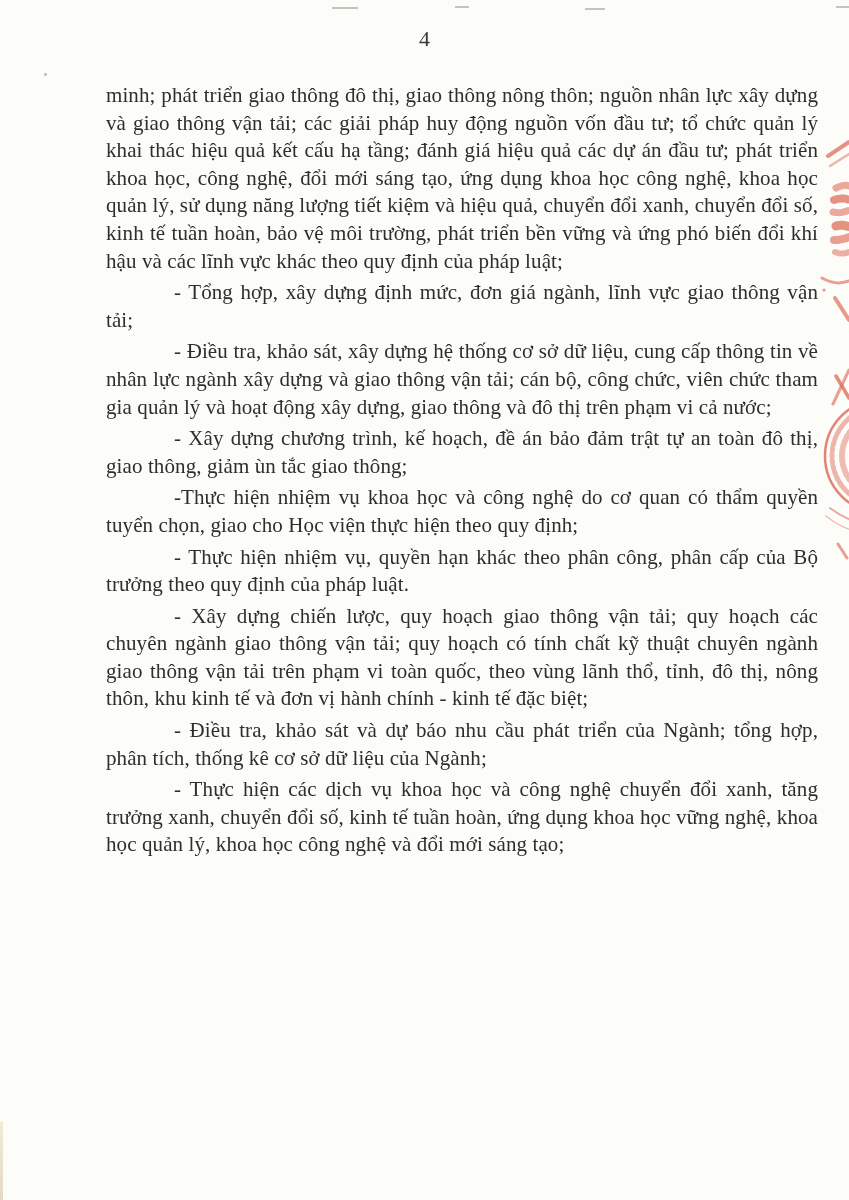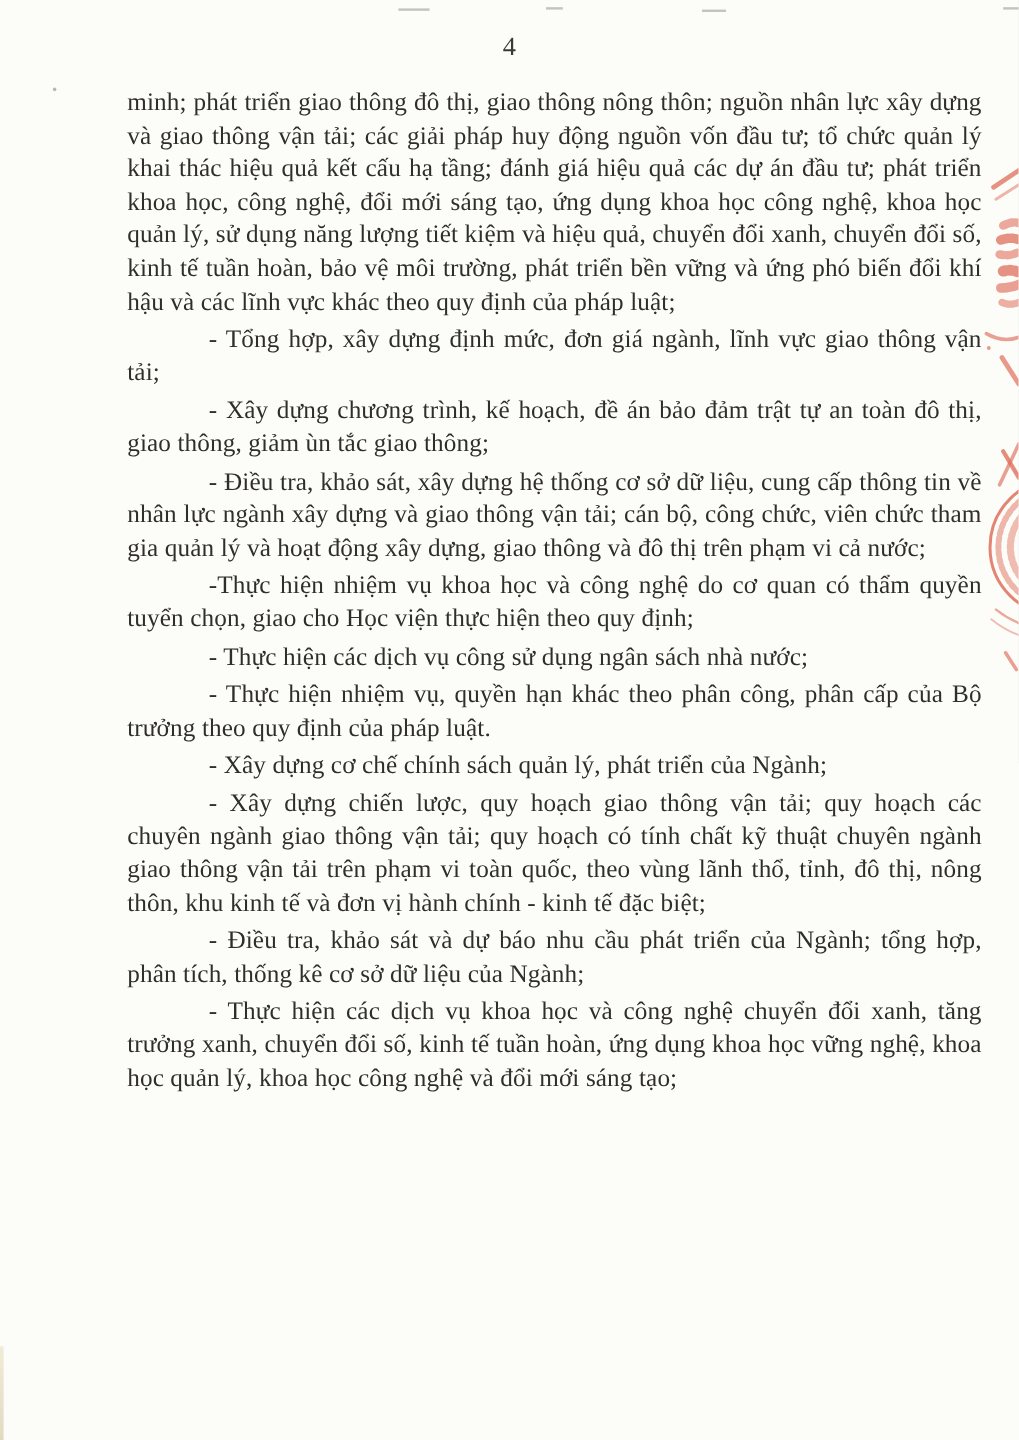--- a/index.html
+++ b/index.html
@@ -46,21 +46,21 @@
     position: absolute;
     top: 26px; left: 0;
     width: 100%;
     text-align: center;
     font-size: 22px;
     color: #3a3935;
   }
   .content {
     position: absolute;
     left: 106px;
-    top: 72px;
+    top: 82px;
     width: 712px;
     font-size: 21px;
     line-height: 27.6px;
     text-align: justify;
     letter-spacing: 0.1px;
   }
   .content p { margin: 0 0 4px 0; }
   .content p.indent { text-indent: 68px; }
   .stamp { position: absolute; right: 0; pointer-events: none; }
   .stamp-upper { top: 130px; }
@@ -77,26 +77,24 @@
   <div class="scan-tick tick3"></div>
   <div class="scan-tick tick4"></div>
   <div class="speck-dot"></div>
   <div class="edge-bl"></div>
 
   <div class="page-number">4</div>
 
   <div class="content">
     <p class="para">minh; phát triển giao thông đô thị, giao thông nông thôn; nguồn nhân lực xây dựng và giao thông vận tải; các giải pháp huy động nguồn vốn đầu tư; tổ chức quản lý khai thác hiệu quả kết cấu hạ tầng; đánh giá hiệu quả các dự án đầu tư; phát triển khoa học, công nghệ, đổi mới sáng tạo, ứng dụng khoa học công nghệ, khoa học quản lý, sử dụng năng lượng tiết kiệm và hiệu quả, chuyển đổi xanh, chuyển đổi số, kinh tế tuần hoàn, bảo vệ môi trường, phát triển bền vững và ứng phó biến đổi khí hậu và các lĩnh vực khác theo quy định của pháp luật;</p>
     <p class="para indent">- Tổng hợp, xây dựng định mức, đơn giá ngành, lĩnh vực giao thông vận tải;</p>
+    <p class="para indent">- Điều tra, khảo sát, xây dựng hệ thống cơ sở dữ liệu, cung cấp thông tin về nhân lực ngành xây dựng và giao thông vận tải; cán bộ, công chức, viên chức tham gia quản lý và hoạt động xây dựng, giao thông và đô thị trên phạm vi cả nước;</p>
     <p class="para indent">- Xây dựng chương trình, kế hoạch, đề án bảo đảm trật tự an toàn đô thị, giao thông, giảm ùn tắc giao thông;</p>
-    <p class="para indent">- Điều tra, khảo sát, xây dựng hệ thống cơ sở dữ liệu, cung cấp thông tin về nhân lực ngành xây dựng và giao thông vận tải; cán bộ, công chức, viên chức tham gia quản lý và hoạt động xây dựng, giao thông và đô thị trên phạm vi cả nước;</p>
     <p class="para indent">-Thực hiện nhiệm vụ khoa học và công nghệ do cơ quan có thẩm quyền tuyển chọn, giao cho Học viện thực hiện theo quy định;</p>
-    <p class="para indent">- Thực hiện các dịch vụ công sử dụng ngân sách nhà nước;</p>
     <p class="para indent">- Thực hiện nhiệm vụ, quyền hạn khác theo phân công, phân cấp của Bộ trưởng theo quy định của pháp luật.</p>
-    <p class="para indent">- Xây dựng cơ chế chính sách quản lý, phát triển của Ngành;</p>
     <p class="para indent">- Xây dựng chiến lược, quy hoạch giao thông vận tải; quy hoạch các chuyên ngành giao thông vận tải; quy hoạch có tính chất kỹ thuật chuyên ngành giao thông vận tải trên phạm vi toàn quốc, theo vùng lãnh thổ, tỉnh, đô thị, nông thôn, khu kinh tế và đơn vị hành chính - kinh tế đặc biệt;</p>
     <p class="para indent">- Điều tra, khảo sát và dự báo nhu cầu phát triển của Ngành; tổng hợp, phân tích, thống kê cơ sở dữ liệu của Ngành;</p>
     <p class="para indent">- Thực hiện các dịch vụ khoa học và công nghệ chuyển đổi xanh, tăng trưởng xanh, chuyển đổi số, kinh tế tuần hoàn, ứng dụng khoa học vững nghệ, khoa học quản lý, khoa học công nghệ và đổi mới sáng tạo;</p>
   </div>
 
   <svg class="stamp stamp-upper" width="49" height="200" viewBox="0 0 49 200" aria-hidden="true">
     <g fill="none" stroke="#df6f5b" stroke-linecap="round">
       <path d="M28 26 L49 12" stroke-width="4" opacity="0.75"></path>
       <path d="M30 36 L49 24" stroke-width="2.5" opacity="0.5"></path>
       <path d="M36 58 q8 -4 13 -2" stroke-width="7" stroke-dasharray="3 2" opacity="0.6"></path>

